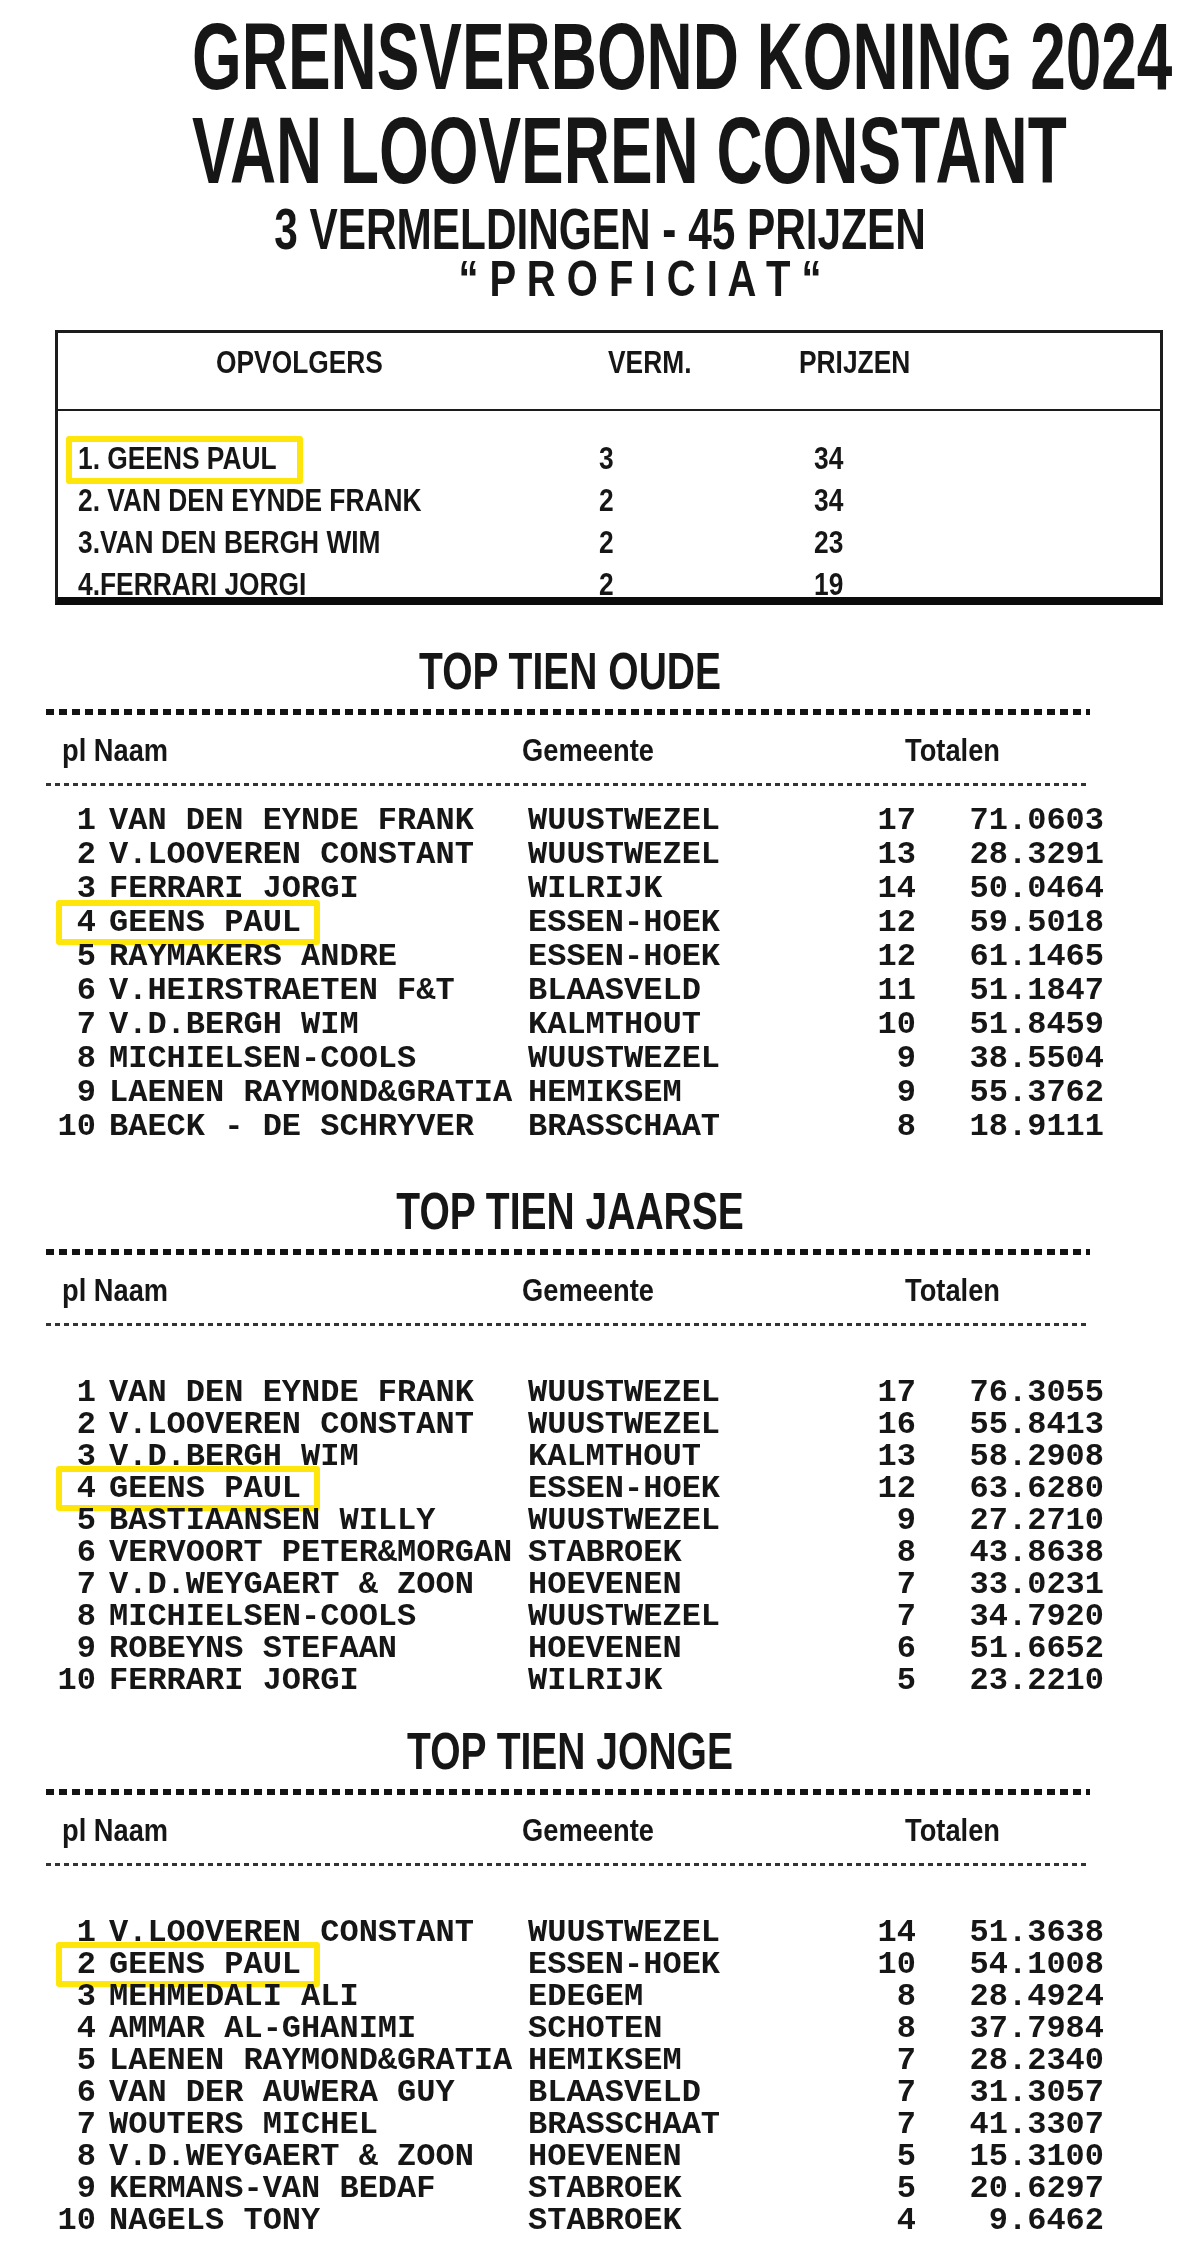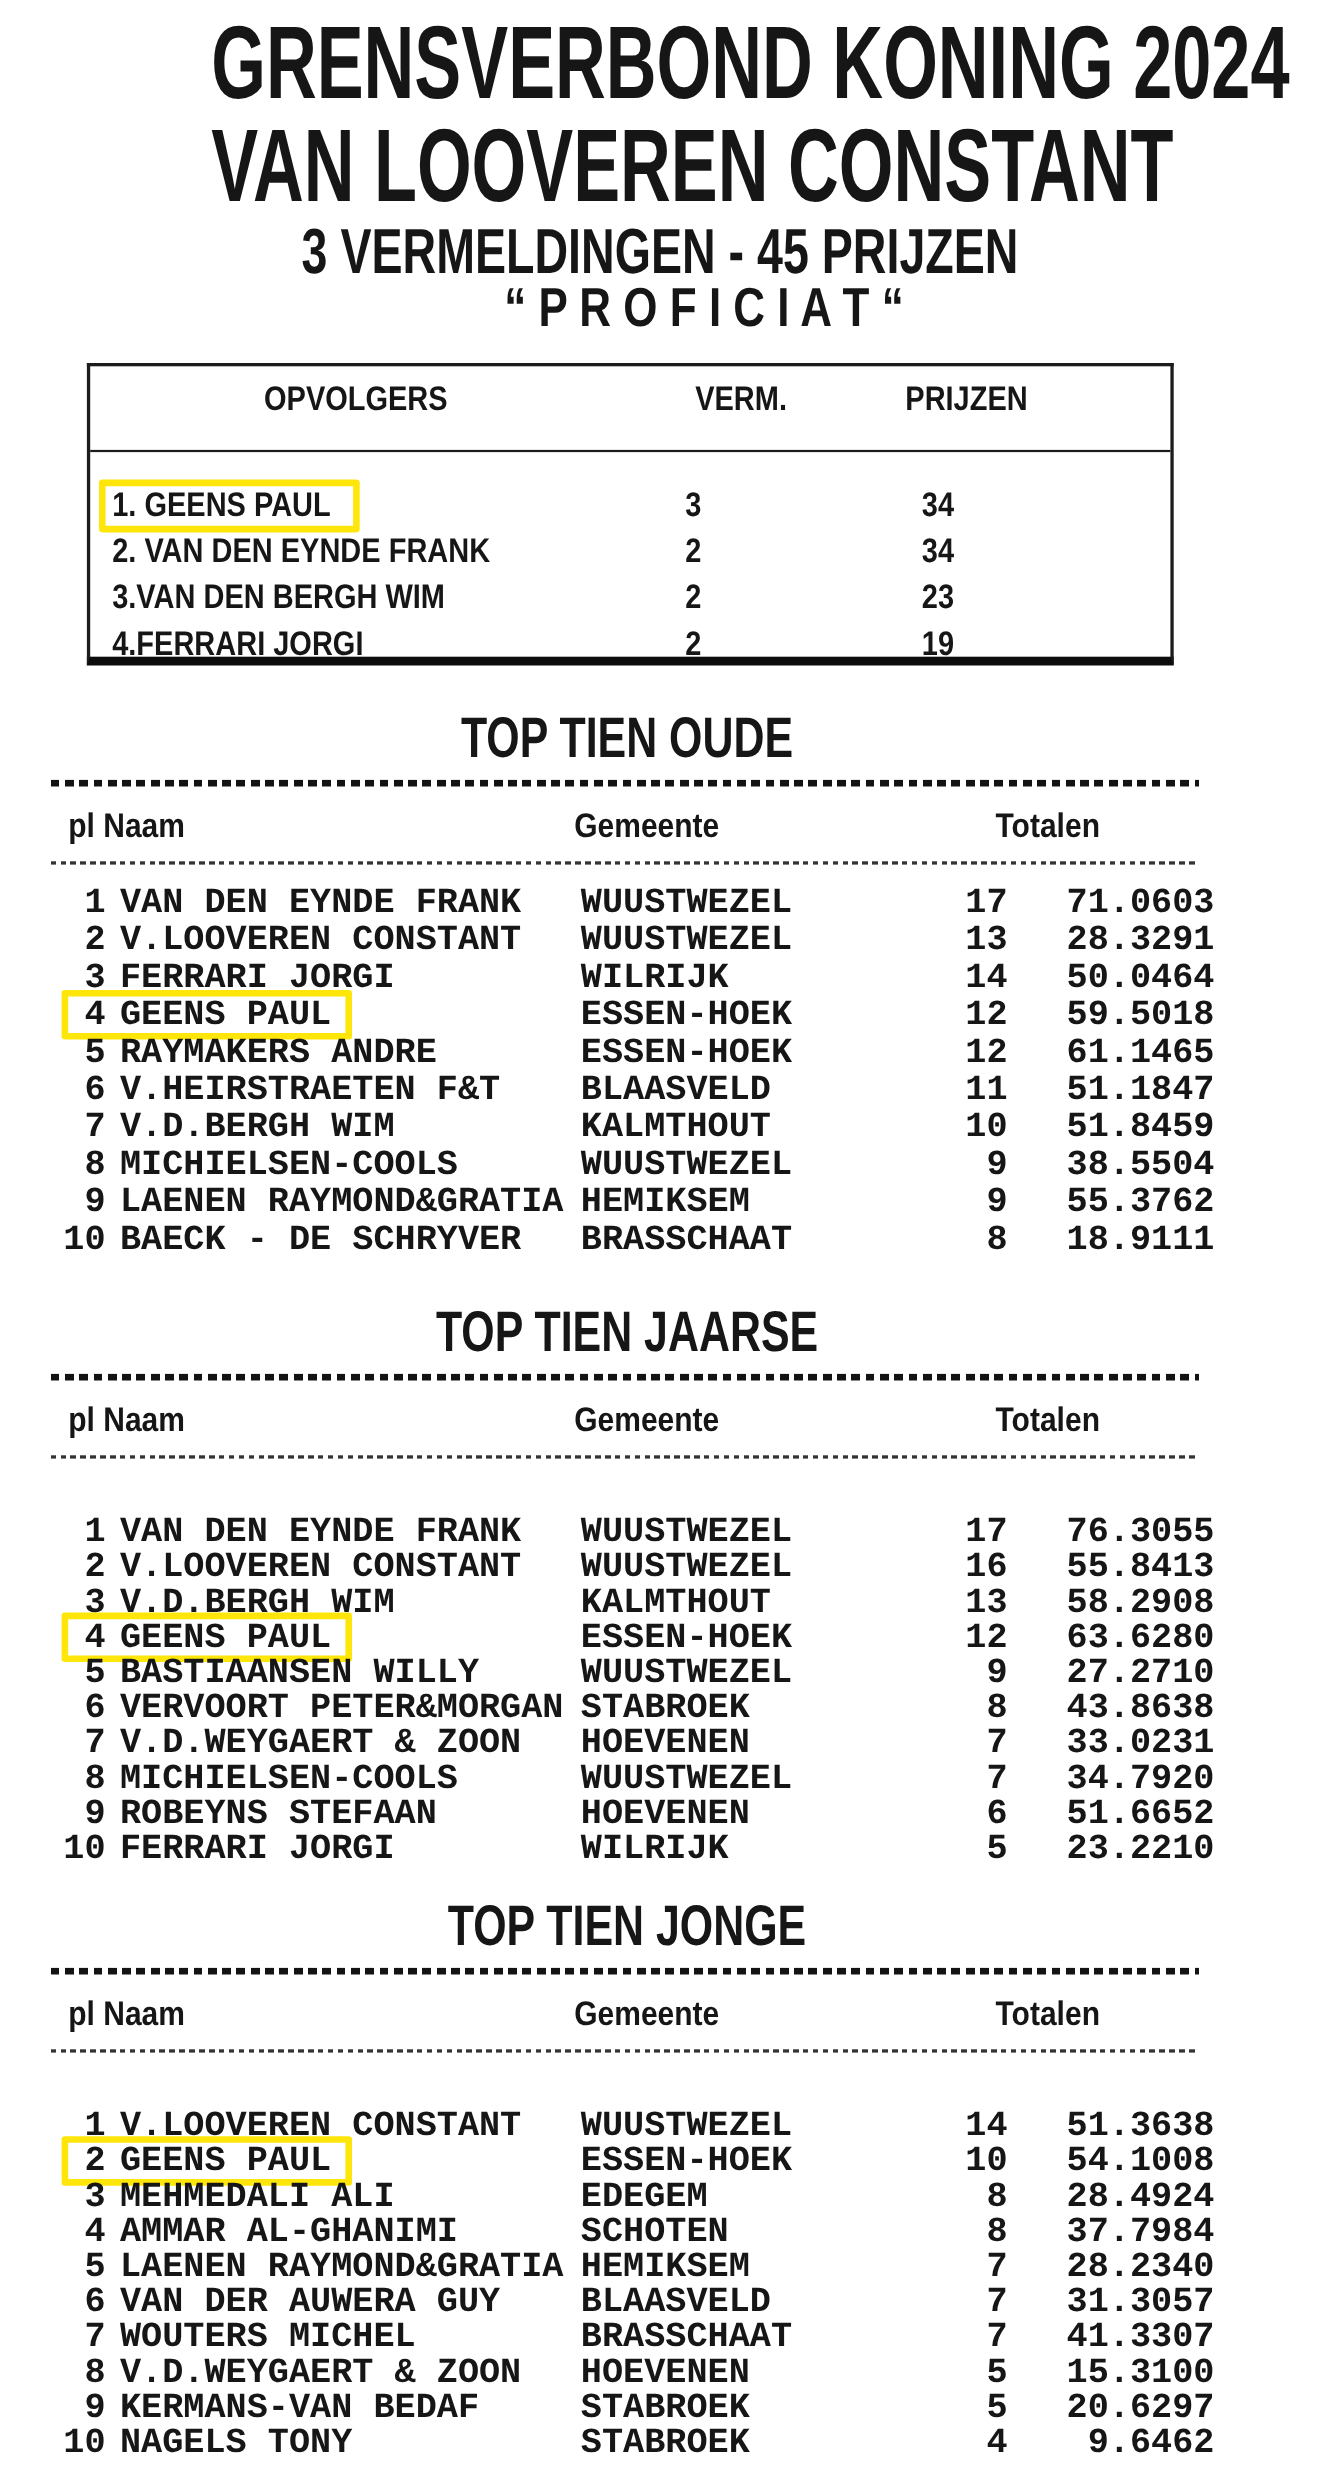--- a/index.html
+++ b/index.html
@@ -23,24 +23,23 @@
     text-align:center;font-weight:bold;line-height:1;
     white-space:nowrap;
   }
   .t1{top:10px;font-size:94px;transform:scaleX(.68);transform-origin:center;}
   .t2{top:104px;font-size:94px;transform:scaleX(.68);transform-origin:center;}
   .t3{top:200px;font-size:58px;transform:scaleX(.73);transform-origin:center;}
   .t4{top:254px;left:40px;font-size:50px;transform:scaleX(.80);transform-origin:center;}
 
   
   .opv{
-    position:absolute;left:55px;top:330px;width:988px;height:275px;
+    position:absolute;left:55px;top:330px;width:1108px;height:275px;
     border:3px solid #1c1c1c;border-bottom:8px solid #0c0c0c;
     box-sizing:border-box;
-    margin-left:24px;
   }
   .opv-header{position:absolute;left:0;right:0;top:0;height:76px;border-bottom:2px solid #1c1c1c;}
   .oh{
     position:absolute;top:12px;font-size:31px;font-weight:bold;
     transform:scaleX(.85);transform-origin:left;white-space:nowrap;
   }
   .oh1{left:158px;}
   .oh2{left:550px;}
   .oh3{left:741px;}
   .opv-rows{position:absolute;left:0;top:0;width:100%;height:100%;text-align:center;}

